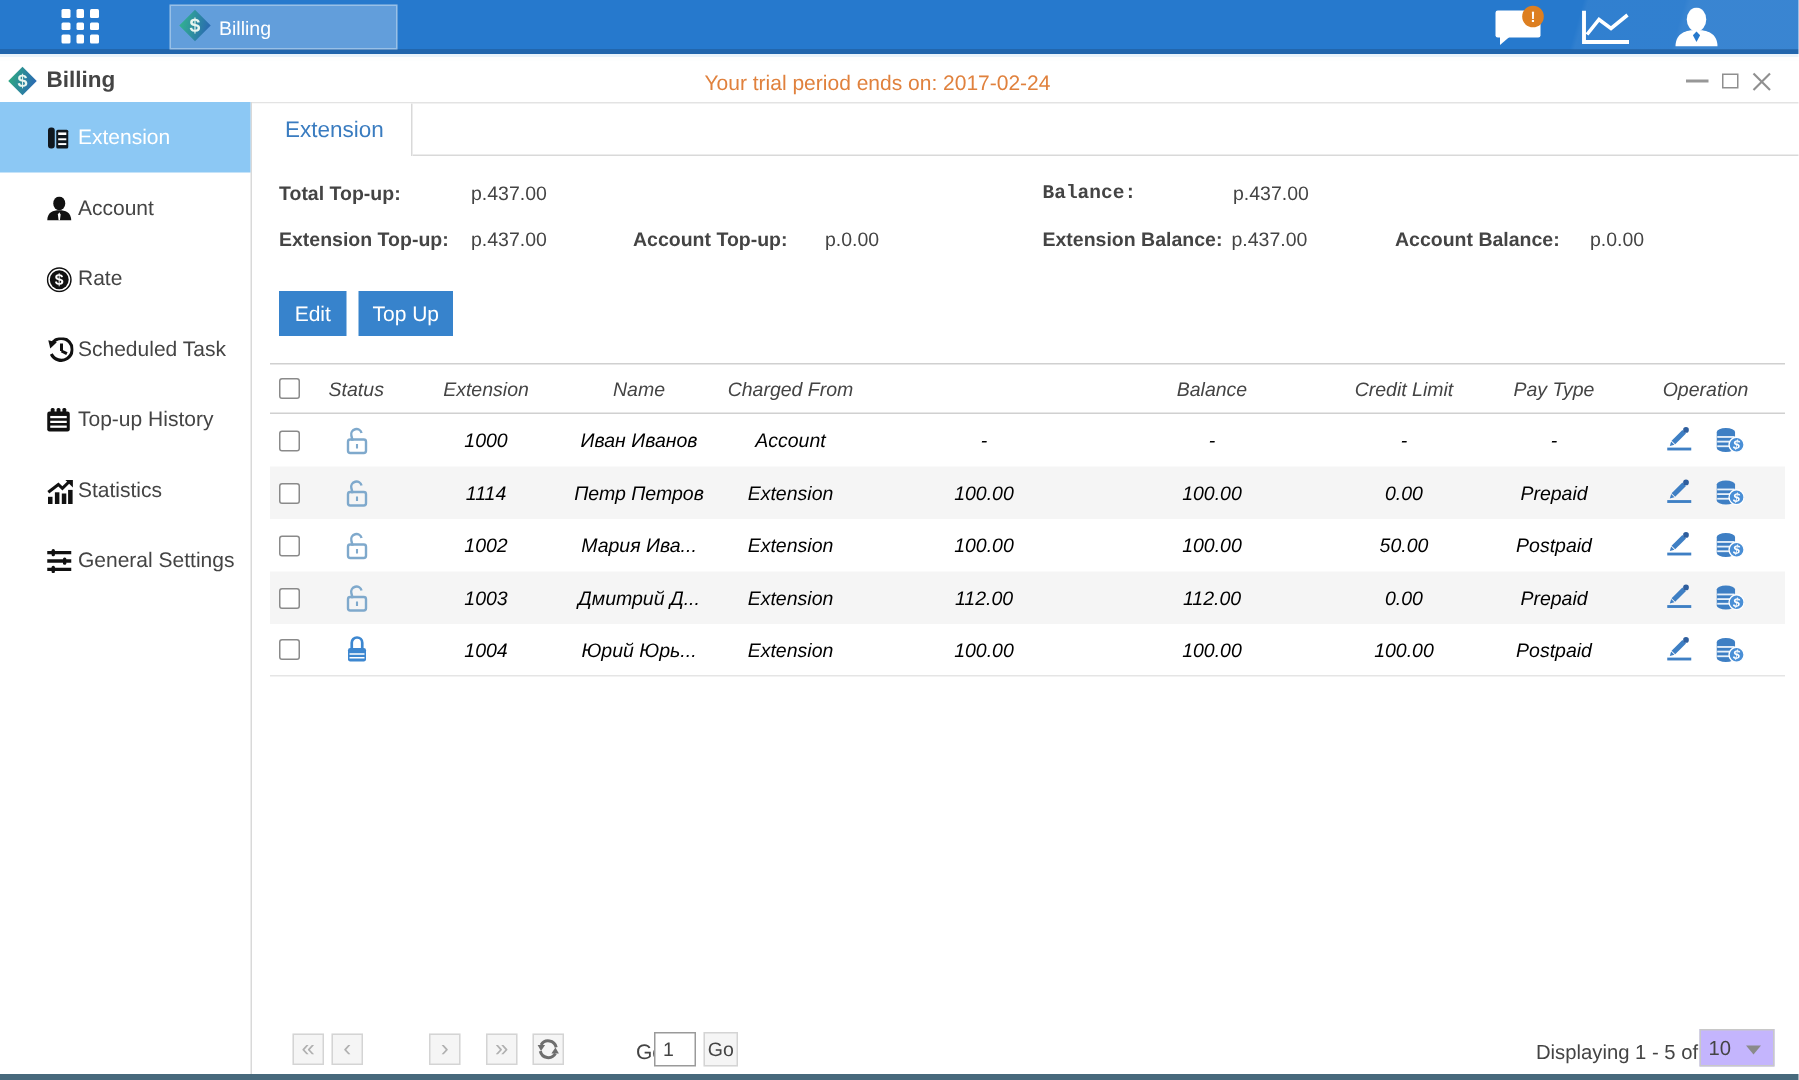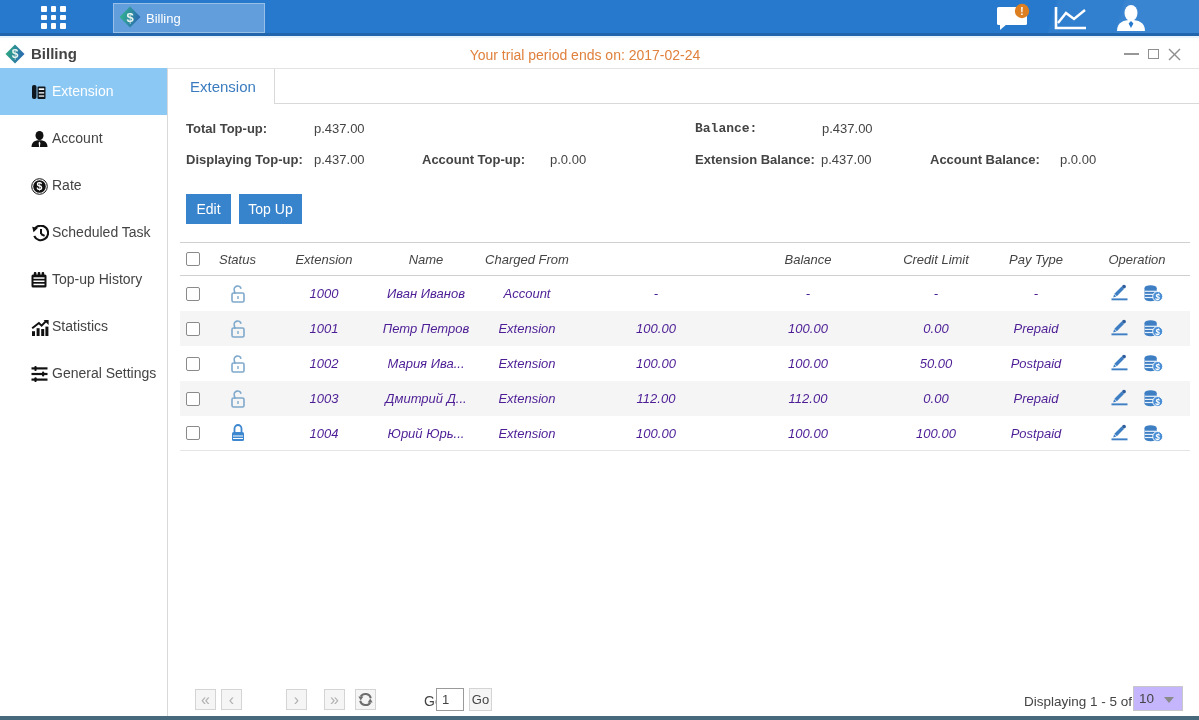--- a/index.html
+++ b/index.html
@@ -40,21 +40,21 @@
 
 .btn { position:absolute; top:126px; height:30px; background:#3783cc; color:#fff; font-size:14px;
   display:flex; align-items:center; justify-content:center; }
 
 
 #tbl { position:absolute; left:12px; top:174px; width:1010px; }
 .trow { position:relative; width:100%; height:35px;font-style:italic; }
 .trow.hdr { border-top:1px solid #d0d0d0; border-bottom:1px solid #d0d0d0; height:34px; }
 .trow.even { background:#f5f5f5; }
 .trow.last { border-bottom:1px solid #e5e5e5; }
-.cell { position:absolute; top:0; height:100%; display:flex; align-items:center; justify-content:center; font-size:13px; color:#4c1d95; }
+.cell { position:absolute; top:0; height:100%; display:flex; align-items:center; justify-content:center; font-size:13px; color:#000000; }
 .hdr .cell { color:#444; }
 .cb { width:14px; height:14px; border:1px solid #8a8a8a; border-radius:2px; background:#fff; }
 
 
 .pgbtn { position:absolute; top:689px; width:21px; height:21px; background:#f5f5f5; border:1px solid #d4d4d4;
   color:#b0b0b0; font-size:13px; display:flex; align-items:center; justify-content:center; }
 .pgtext { position:absolute; font-size:13px; color:#444;margin-left:32px; }
 #goto-input { position:absolute; left:436px; top:688px; width:28px; height:23px; border:1px solid #9a9a9a; background:#fff;
   font-size:13px; color:#444; padding-left:5px; display:flex; align-items:center; }
 #gobtn { position:absolute; left:469px; top:688px; width:23px; height:23px; background:#f5f5f5; border:1px solid #d4d4d4;
@@ -210,21 +210,21 @@
     <div id="activetab">
         <span>Extension</span>
       </div>
   </div>
 
   <div class="flabel" style="left:18px; top:53px;">Total Top-up:</div>
   <div class="fval" style="left:146px; top:53px;">p.437.00</div>
   <div class="flabel" style="left:527px; top:53px;font-family:Liberation Mono, monospace;">Balance:</div>
   <div class="fval" style="left:654px; top:53px;">p.437.00</div>
 
-  <div class="flabel" style="left:18px; top:84px;">Displaying Top-up:</div>
+  <div class="flabel" style="left:18px; top:84px;">Extension Top-up:</div>
   <div class="fval" style="left:146px; top:84px;">p.437.00</div>
   <div class="flabel" style="left:254px; top:84px;">Account Top-up:</div>
   <div class="fval" style="left:382px; top:84px;">p.0.00</div>
   <div class="flabel" style="left:527px; top:84px;">Extension Balance:</div>
   <div class="fval" style="left:653px; top:84px;">p.437.00</div>
   <div class="flabel" style="left:762px; top:84px;">Account Balance:</div>
   <div class="fval" style="left:892px; top:84px;">p.0.00</div>
 
   <div class="btn" style="left:18px; width:45px;">Edit</div>
   <div class="btn" style="left:71px; width:63px;">Top Up</div>
@@ -283,21 +283,21 @@
         <div class="cell" style="left: 0px; width: 25px;">
           <span class="cb"></span>
         </div>
         <div class="cell" style="left: 25px; width: 65px;">
           <svg width="20" height="20" viewBox="0 0 20 20">
             <rect x="4" y="9" width="12" height="9" rx="1.5" fill="none" stroke="#7fa9cc" stroke-width="1.6"></rect>
             <path d="M6.5 9 L6.5 5.5 A3.5 3.5 0 0 1 13.5 5.5" fill="none" stroke="#7fa9cc" stroke-width="1.6" transform="rotate(-14 10 7)"></path>
             <line x1="10" y1="12" x2="10" y2="15" stroke="#7fa9cc" stroke-width="1.4"></line>
           </svg>
         </div>
-        <div class="cell" style="left: 90px; width: 108px;">1001</div>
+        <div class="cell" style="left: 90px; width: 108px;">1114</div>
         <div class="cell" style="left: 198px; width: 96px;">Петр Петров</div>
         <div class="cell" style="left: 294px; width: 106px;">Extension</div>
         <div class="cell" style="left: 400px; width: 152px;">100.00</div>
         <div class="cell" style="left: 552px; width: 152px;">100.00</div>
         <div class="cell" style="left: 704px; width: 104px;">0.00</div>
         <div class="cell" style="left: 808px; width: 96px;">Prepaid</div>
         <div class="cell" style="left: 904px; width: 106px;">
           <span style="margin-right:16px;"><svg width="17" height="18" viewBox="0 0 17 18">
               <line x1="4.6" y1="12" x2="11.8" y2="4.8" stroke="#3e7fc4" stroke-width="3.4"></line>
               <circle cx="13" cy="3.6" r="1.9" fill="#2e5e9e"></circle>

